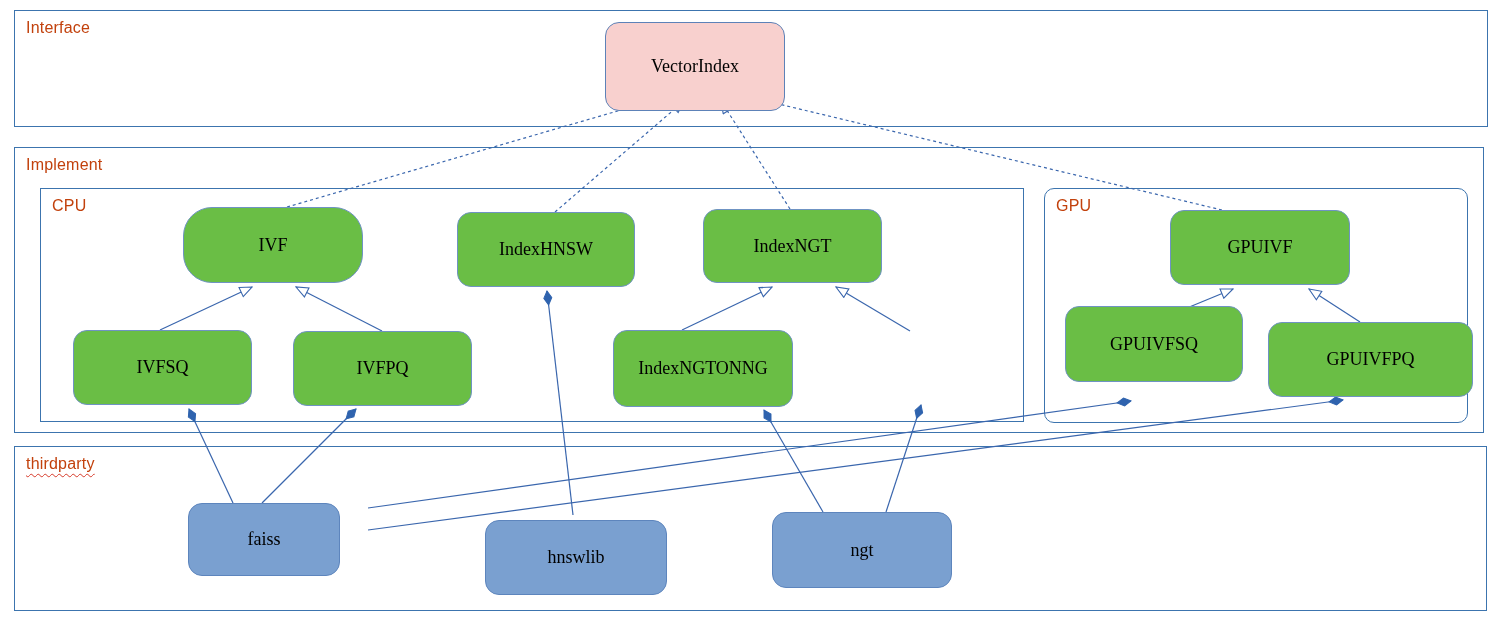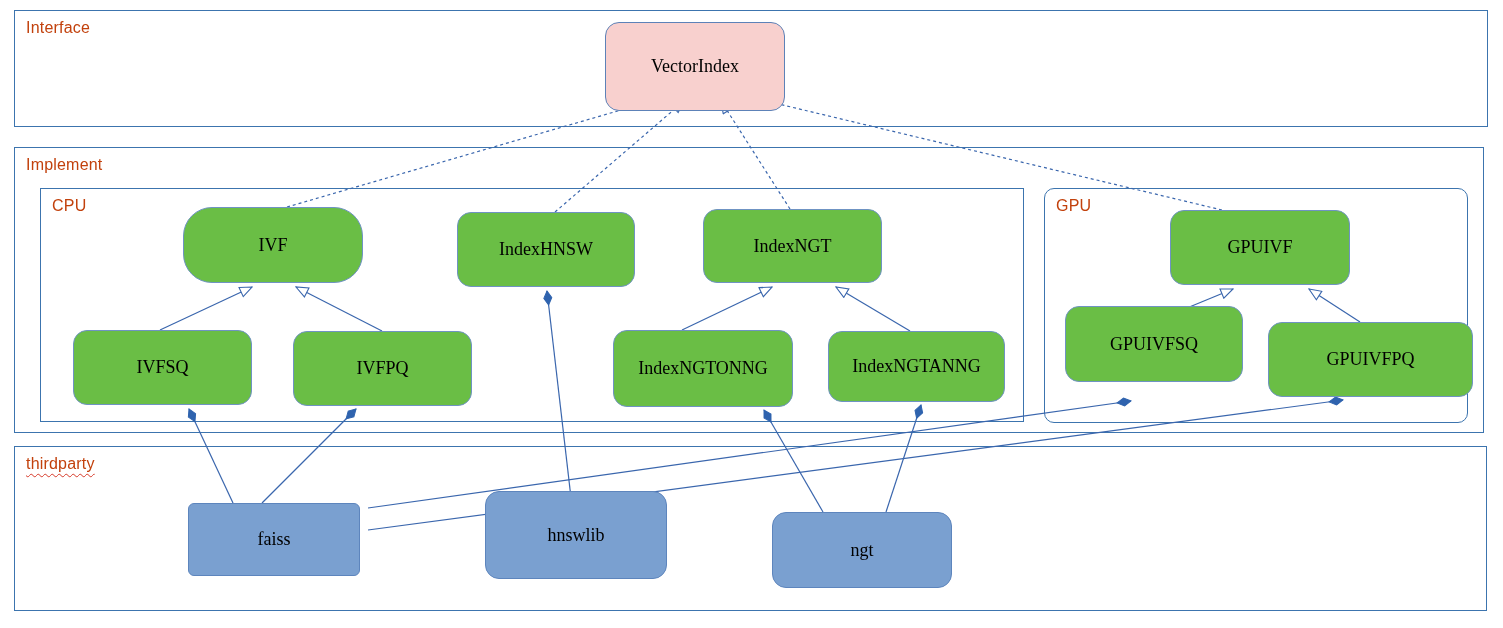--- a/index.html
+++ b/index.html
@@ -59,22 +59,22 @@
   #node-ivf{left:183px;top:207px;width:180px;height:76px;border-radius:29px;}
   #node-indexhnsw{left:457px;top:212px;width:178px;height:75px;}
   #node-indexngt{left:703px;top:209px;width:179px;height:74px;}
   #node-ivfsq{left:73px;top:330px;width:179px;height:75px;}
   #node-ivfpq{left:293px;top:331px;width:179px;height:75px;}
   #node-indexngtonng{left:613px;top:330px;width:180px;height:77px;text-align:right;}
   #node-indexngtanng{left:828px;top:331px;width:177px;height:71px;}
   #node-gpuivf{left:1170px;top:210px;width:180px;height:75px;}
   #node-gpuivfsq{left:1065px;top:306px;width:178px;height:76px;}
   #node-gpuivfpq{left:1268px;top:322px;width:205px;height:75px;}
-  #node-faiss{left:188px;top:503px;width:172px;height:73px;border-radius:6px;}
-  #node-hnswlib{left:485px;top:491px;width:182px;height:88px;}
+  #node-faiss{left:188px;top:503px;width:152px;height:73px;}
+  #node-hnswlib{left:485px;top:520px;width:182px;height:75px;}
   #node-ngt{left:772px;top:512px;width:180px;height:76px;}
 </style>
 </head>
 <body>
 
 <div class="stage">
 
   <div class="frame" id="frame-interface">
     <span class="frame-label">Interface</span>
   </div>
@@ -143,23 +143,20 @@
   </div>
   <div class="node green" id="node-ivfsq">
     <span>IVFSQ</span>
   </div>
   <div class="node green" id="node-ivfpq">
     <span>IVFPQ</span>
   </div>
   <div class="node green" id="node-indexngtonng">
     <span>IndexNGTONNG</span>
   </div>
-  <div class="node green" id="node-indexngtanng">
-    <span>IndexNGTANNG</span>
-  </div>
 
   <div class="node green" id="node-gpuivf">
     <span>GPUIVF</span>
   </div>
   <div class="node green" id="node-gpuivfsq">
     <span>GPUIVFSQ</span>
   </div>
   <div class="node green" id="node-gpuivfpq">
     <span>GPUIVFPQ</span>
   </div>

